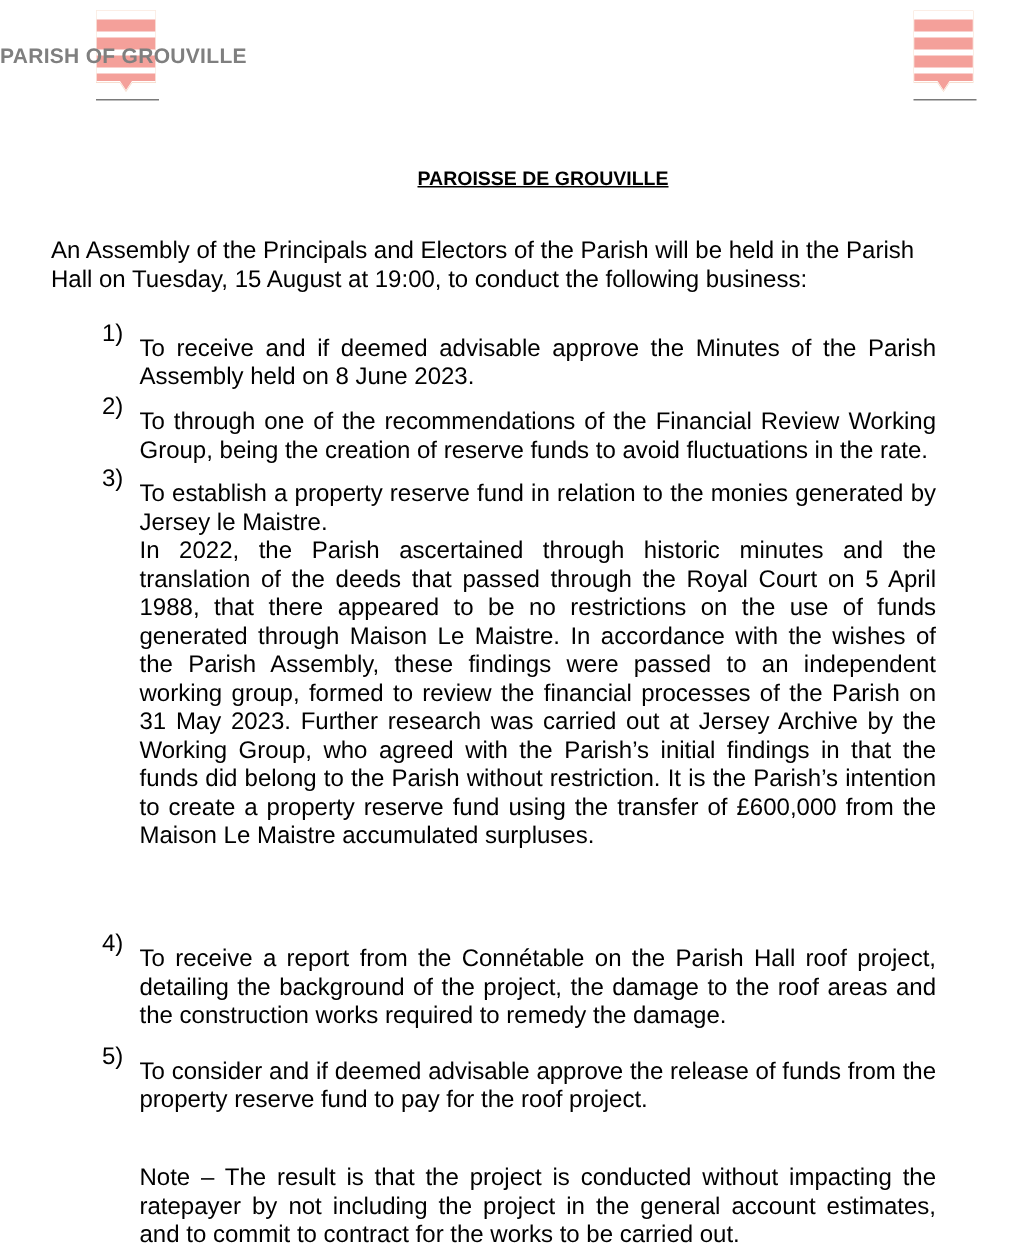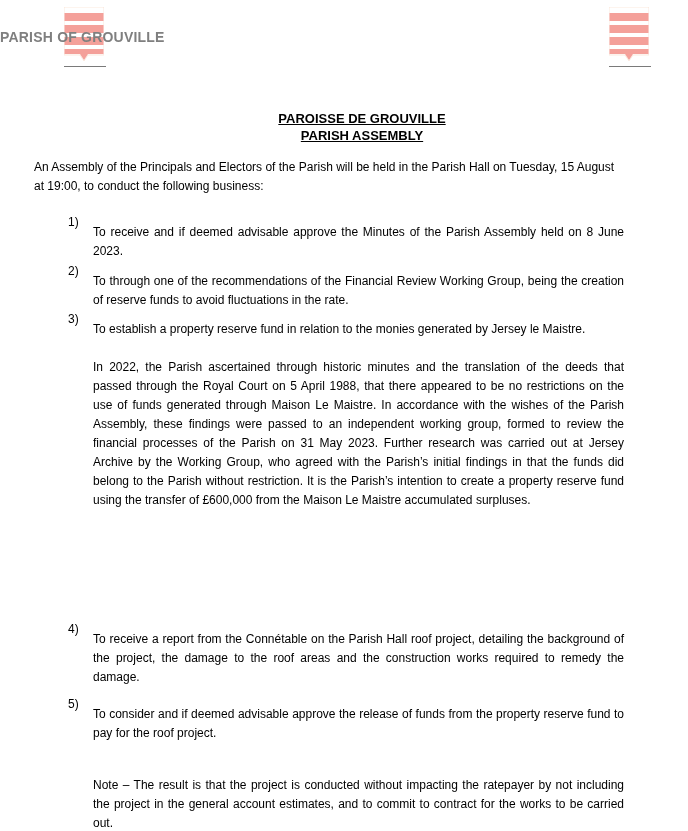--- a/index.html
+++ b/index.html
@@ -12,21 +12,21 @@
   .crest-left { left: 64px; }
   .crest-right { left: 609px; }
   .crest-rule { position: absolute; top: 66px; height: 1px; background: #7a7a7a; width: 42px; }
   .crest-rule.left { left: 64px; }
   .crest-rule.right { left: 609px; }
   .header-title { position: absolute; top: 29px; left: 0; width: 688px; text-align: left;
                   font-family: "Liberation Sans", sans-serif; font-weight: bold;
                   font-size: 14px; color: #7f7f7f; letter-spacing: 0.2px; }
 
   
-  .body-text { font-family: "Liberation Sans", sans-serif; font-size: 12px; line-height: 19px; }
+  .body-text { font-family: "Liberation Sans", sans-serif; font-size: 16px; line-height: 19px; }
   .title-block { position: absolute; top: 110px; left: 0; width: 688px; text-align: center;
                  font-weight: bold; font-size: 13px; line-height: 17px; }
   .title-block div { text-decoration: underline; padding-left: 36px; }
   .intro { position: absolute; top: 158px; left: 34px; width: 592px; }
 
   .item { position: absolute; left: 68px; width: 556px; }
   .item .num { position: absolute; left: 0; top: 0; width: 28px; }
   .item .txt { margin-left: 25px; text-align: justify; margin-top: 10px; }
   .sub { position: absolute; left: 93px; width: 531px; text-align: justify; }
 </style>
@@ -50,21 +50,20 @@
     <path d="M0,0 H40 V48 L24,48 L20,54 L16,48 L0,48 Z" fill="#ffffff" stroke="#f6d9c8" stroke-width="0.6"></path>
     <rect x="0.5" y="6" width="39" height="8" fill="#f4a09a"></rect>
     <rect x="0.5" y="18" width="39" height="8" fill="#f4a09a"></rect>
     <rect x="0.5" y="30" width="39" height="8" fill="#f4a09a"></rect>
     <path d="M0.5,42 H39.5 V47 L24,47 L20,53 L16,47 L0.5,47 Z" fill="#f4a09a"></path>
   </svg>
   <div class="crest-rule right"></div>
 
   <div class="title-block body-text">
     <div>PAROISSE DE GROUVILLE</div>
-    <div>PARISH ASSEMBLY</div>
   </div>
 
   <div class="intro body-text">An Assembly of the Principals and Electors of the Parish will be held in the Parish Hall on Tuesday, 15 August at 19:00, to conduct the following business:</div>
 
   <div class="item body-text" style="top:213px">
     <span class="num">1)</span>
     <div class="txt">To receive and if deemed advisable approve the Minutes of the Parish Assembly held on 8 June 2023.</div>
   </div>
 
   <div class="item body-text" style="top:262px">

